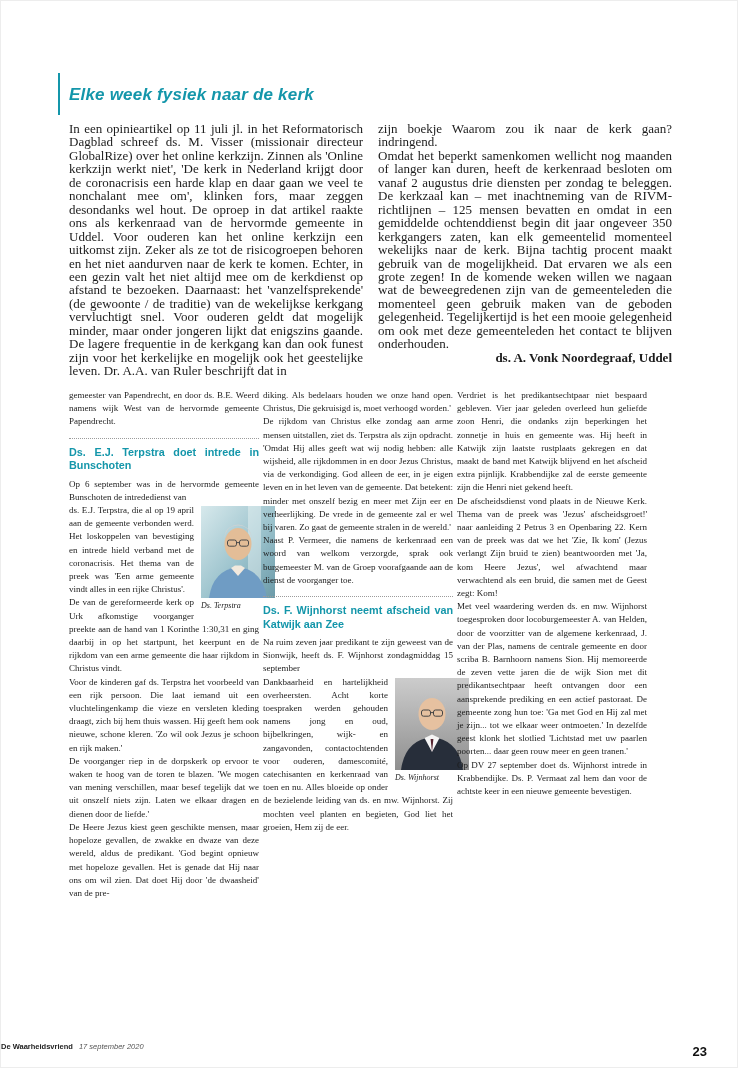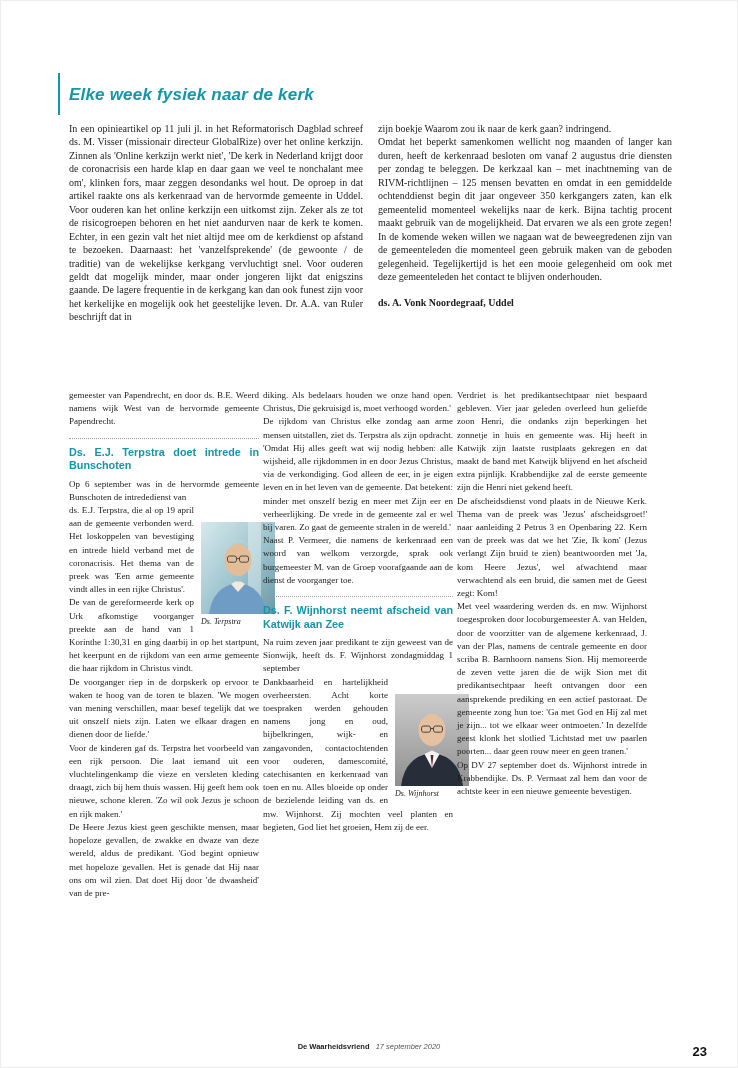--- a/index.html
+++ b/index.html
@@ -18,44 +18,44 @@
     background:#1496aa;
   }
   .lead { position:absolute; left:68px; top:84px; width:603px; }
   .lead-title {
     font-family:"Liberation Sans", sans-serif;
     font-style:italic; font-weight:bold; font-size:17px;
     color:#1496aa; letter-spacing:0.2px;
   }
   .lead-cols { display:flex; gap:15px; margin-top:17px; }
   .lead-col {
-    width:294px; font-size:10px; line-height:13.45px;
+    width:294px; font-size:13px; line-height:13.45px;
     text-align:justify;
   }
-  .signature { font-weight:bold; margin-top:13px; }
+  .signature { font-weight:bold; text-align:right; }
   .main {
     position:absolute; left:68px; top:388px; width:603px; height:646px;
     display:flex; gap:4px; overflow:hidden;
   }
   .col { width:190px; font-size:9px; line-height:13.2px; text-align:justify; }
   .rule { border-top:1px dotted #9b9b9b; margin:9px 0 7px; }
   .col-title {
     font-family:"Liberation Sans", sans-serif;
     font-weight:bold; font-size:10.8px; line-height:13.5px;
     color:#1496aa; margin-bottom:5px;
   }
-  .photo { float:right; width:58px; margin:18px 0 3px 7px; }
+  .photo { float:right; width:58px; margin:2px 0 3px 7px; }
   .photo svg { display:block; width:74px; height:92px; }
   .caption {
     font-style:italic; font-size:8px; color:#222;
     margin-top:3px; line-height:10px;
   }
   .footer-center {
     position:absolute; left:0; right:0; bottom:16px;
-    text-align:center; font-family:"Liberation Sans", sans-serif;
+    font-family:"Liberation Sans", sans-serif;
     font-size:7.5px; color:#222;
   }
   .footer-center .mag { font-weight:bold; }
   .footer-center .date { font-style:italic; color:#555; margin-left:4px; }
   .page-number {
     position:absolute; right:30px; bottom:8px;
     font-family:"Liberation Sans", sans-serif;
     font-size:13px; font-weight:bold; color:#111;
   }
 </style>
@@ -103,32 +103,32 @@
           <ellipse cx="37" cy="38" rx="13.5" ry="16" fill="#e3bd97"></ellipse>
           <path d="M23.5 34 Q24 20 37 19.5 Q50 20 50.5 34 Q51 25 45.5 21.5 Q41 18.5 37 18.5 Q33 18.5 28.5 21.5 Q23 25 23.5 34 Z" fill="#cfd2d3"></path>
           <rect x="26.5" y="34" width="9" height="6.2" rx="2" fill="none" stroke="#4a4a4a" stroke-width="1"></rect>
           <rect x="38.5" y="34" width="9" height="6.2" rx="2" fill="none" stroke="#4a4a4a" stroke-width="1"></rect>
           <line x1="35.5" y1="36.6" x2="38.5" y2="36.6" stroke="#4a4a4a" stroke-width="1"></line>
         </svg>
         <figcaption class="caption">Ds. Terpstra</figcaption>
       </figure>
       <p>ds. E.J. Terpstra, die al op 19 april aan de gemeente verbonden werd. Het loskoppelen van bevestiging en intrede hield verband met de coronacrisis. Het thema van de preek was 'Een arme gemeente vindt alles in een rijke Christus'.</p>
       <p>De van de gereformeerde kerk op Urk afkomstige voorganger preekte aan de hand van 1 Korinthe 1:30,31 en ging daarbij in op het startpunt, het keerpunt en de rijkdom van een arme gemeente die haar rijkdom in Christus vindt.</p>
+      <p>Voor de kinderen gaf ds. Terpstra het voorbeeld van een rijk persoon. Die laat iemand uit een vluchtelingenkamp die vieze en versleten kleding draagt, zich bij hem thuis wassen. Hij geeft hem ook nieuwe, schone kleren. 'Zo wil ook Jezus je schoon en rijk maken.'</p>
       <p>De voorganger riep in de dorpskerk op ervoor te waken te hoog van de toren te blazen. 'We mogen van mening verschillen, maar besef tegelijk dat we uit onszelf niets zijn. Laten we elkaar dragen en dienen door de liefde.'</p>
-      <p>Voor de kinderen gaf ds. Terpstra het voorbeeld van een rijk persoon. Die laat iemand uit een vluchtelingenkamp die vieze en versleten kleding draagt, zich bij hem thuis wassen. Hij geeft hem ook nieuwe, schone kleren. 'Zo wil ook Jezus je schoon en rijk maken.'</p>
       <p>De Heere Jezus kiest geen geschikte mensen, maar hopeloze gevallen, de zwakke en dwaze van deze wereld, aldus de predikant. 'God begint opnieuw met hopeloze gevallen. Het is genade dat Hij naar ons om wil zien. Dat doet Hij door 'de dwaasheid' van de pre-</p>
     </div>
 
     <div class="col">
       <p>diking. Als bedelaars houden we onze hand open. Christus, Die gekruisigd is, moet verhoogd worden.'</p>
       <p>De rijkdom van Christus elke zondag aan arme mensen uitstallen, ziet ds. Terpstra als zijn opdracht. 'Omdat Hij alles geeft wat wij nodig hebben: alle wijsheid, alle rijkdommen in en door Jezus Christus, via de verkondiging. God alleen de eer, in je eigen leven en in het leven van de gemeente. Dat betekent: minder met onszelf bezig en meer met Zijn eer en verheerlijking. De vrede in de gemeente zal er wel bij varen. Zo gaat de gemeente stralen in de wereld.'</p>
       <p>Naast P. Vermeer, die namens de kerkenraad een woord van welkom verzorgde, sprak ook burgemeester M. van de Groep voorafgaande aan de dienst de voorganger toe.</p>
       <div class="rule"></div>
       <h2 class="col-title">Ds. F. Wijnhorst neemt afscheid van Katwijk aan Zee</h2>
-      <p>Na ruim zeven jaar predikant te zijn geweest van de Sionwijk, heeft ds. F. Wijnhorst zondagmiddag 1 september</p>
+      <p>Na ruim zeven jaar predikant te zijn geweest van de Sionwijk, heeft ds. F. Wijnhorst zondagmiddag 15 september</p>
       <figure class="photo">
         <svg viewBox="0 0 74 92" xmlns="http://www.w3.org/2000/svg">
           <defs>
             <linearGradient id="bgW" x1="0" y1="0" x2="0" y2="1">
               <stop offset="0" stop-color="#cccccc"></stop>
               <stop offset="1" stop-color="#8f8f8f"></stop>
             </linearGradient>
           </defs>
           <rect width="74" height="92" fill="url(#bgW)"></rect>
           <path d="M6 92 Q10 62 37 59 Q64 62 68 92 Z" fill="#272e3a"></path>

